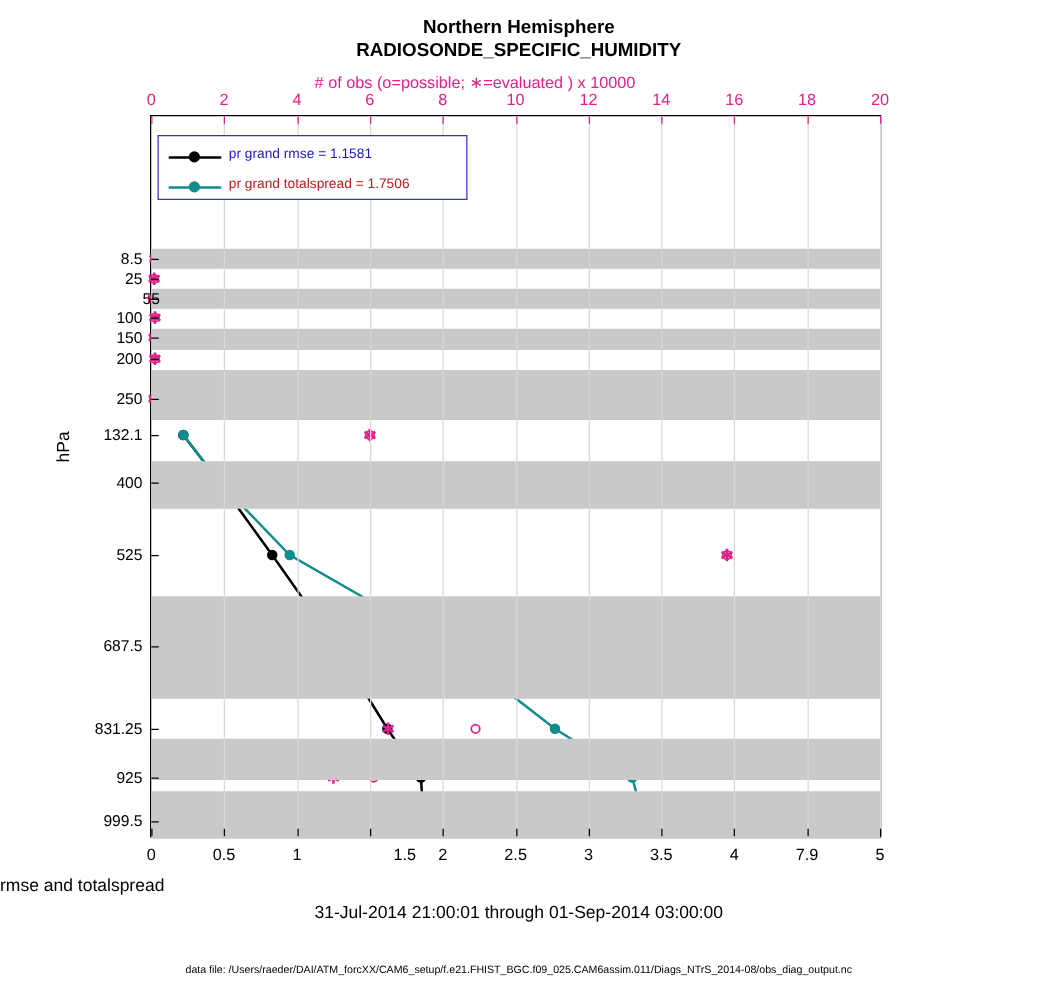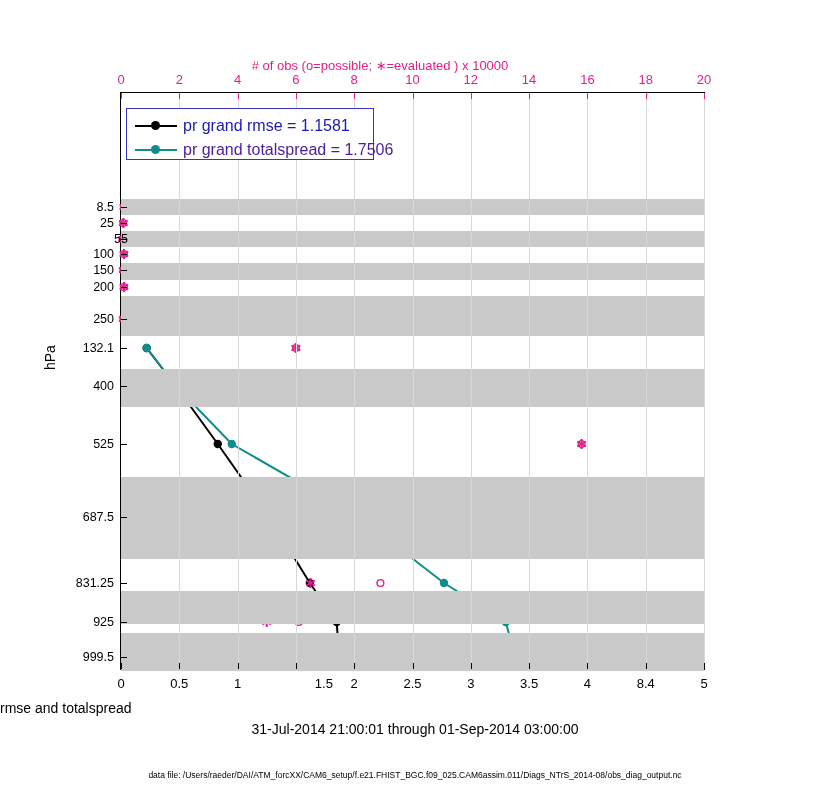--- a/index.html
+++ b/index.html
@@ -175,38 +175,42 @@
     left: 24px;
     top: 8px;
     width: 9px;
     height: 9px;
     border-radius: 50%;
   }
   .legend-text {
     position: absolute;
     left: 56px;
     top: 4px;
-    font-size: 16px;
+    font-size: 11px;
     color: #1a1ab8;
     white-space: nowrap;
   }
   svg.overlay {
     position: absolute;
     left: 0;
     top: 0;
     width: 585px;
     height: 578px;
     overflow: visible;
   }
 </style>
 </head>
 <body>
 
 <div id="root">
 
+  <div class="title-block">
+    <div class="title-line1">Northern Hemisphere</div>
+    <div class="title-line2">RADIOSONDE_SPECIFIC_HUMIDITY</div>
+  </div>
 
   <div class="top-axis-label"># of obs (o=possible; ∗=evaluated ) x 10000</div>
 
   <div class="yaxis-title">hPa</div>
 
   <div id="plot">
     <svg class="overlay" id="svg-overlay" viewBox="0 0 585 578" preserveAspectRatio="none">
         <polyline points="25.651999999999997,255 54.802,293 96.77799999999999,351 148.082,424 188.892,490 215.71,529 218.042,564" fill="none" stroke="#000000" stroke-width="2"></polyline>
         <circle cx="25.651999999999997" cy="255" r="4.2" fill="#000000"></circle>
         <circle cx="54.802" cy="293" r="4.2" fill="#000000"></circle>
@@ -366,38 +370,38 @@
 
   <div id="legend" style="border-color: rgb(51, 51, 204);">
       <div class="legend-row" style="top: 4px;">
         <div class="legend-line" style="background: rgb(0, 0, 0);"></div>
         <div class="legend-dot" style="background: rgb(0, 0, 0);"></div>
         <div class="legend-text" style="color: rgb(26, 26, 184);">pr grand rmse = 1.1581</div>
       </div>
       <div class="legend-row" style="top: 28px;">
         <div class="legend-line" style="background: rgb(16, 140, 140);"></div>
         <div class="legend-dot" style="background: rgb(16, 140, 140);"></div>
-        <div class="legend-text" style="color: #4c1d95;">pr grand totalspread = 1.7506</div>
+        <div class="legend-text" style="color: #b91c1c;">pr grand totalspread = 1.7506</div>
       </div>
     </div>
 
   <div class="xaxis-title">rmse and totalspread</div>
   <div class="subtitle">31-Jul-2014 21:00:01 through 01-Sep-2014 03:00:00</div>
   <div class="footer">data file: /Users/raeder/DAI/ATM_forcXX/CAM6_setup/f.e21.FHIST_BGC.f09_025.CAM6assim.011/Diags_NTrS_2014-08/obs_diag_output.nc</div>
 
 <div class="botlabel" style="left: 121px; top: 676px;">0</div>
     <div class="botlabel" style="left: 179.3px; top: 676px;">0.5</div>
     <div class="botlabel" style="left: 237.6px; top: 676px;">1</div>
     <div class="botlabel" style="left: 295.9px; top: 676px; margin-left: 28px;">1.5</div>
     <div class="botlabel" style="left: 354.2px; top: 676px;">2</div>
     <div class="botlabel" style="left: 412.5px; top: 676px;">2.5</div>
     <div class="botlabel" style="left: 470.8px; top: 676px;">3</div>
     <div class="botlabel" style="left: 529.1px; top: 676px;">3.5</div>
     <div class="botlabel" style="left: 587.4px; top: 676px;">4</div>
-    <div class="botlabel" style="left: 645.7px; top: 676px;">8.4</div>
+    <div class="botlabel" style="left: 645.7px; top: 676px;">7.9</div>
     <div class="botlabel" style="left: 704px; top: 676px;">5</div>
     <div class="toplabel" style="left: 121px; top: 72px;">0</div>
     <div class="toplabel" style="left: 179.3px; top: 72px;">2</div>
     <div class="toplabel" style="left: 237.6px; top: 72px;">4</div>
     <div class="toplabel" style="left: 295.9px; top: 72px;">6</div>
     <div class="toplabel" style="left: 354.2px; top: 72px;">8</div>
     <div class="toplabel" style="left: 412.5px; top: 72px;">10</div>
     <div class="toplabel" style="left: 470.8px; top: 72px;">12</div>
     <div class="toplabel" style="left: 529.1px; top: 72px;">14</div>
     <div class="toplabel" style="left: 587.4px; top: 72px;">16</div>

